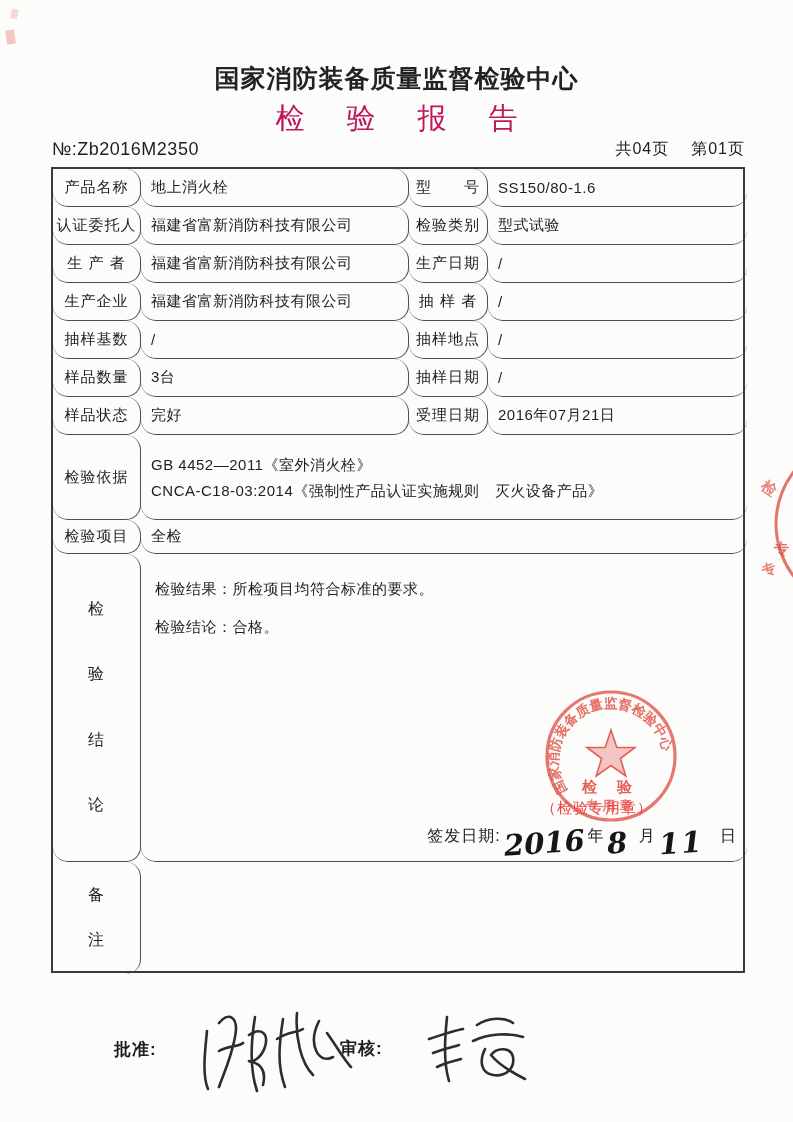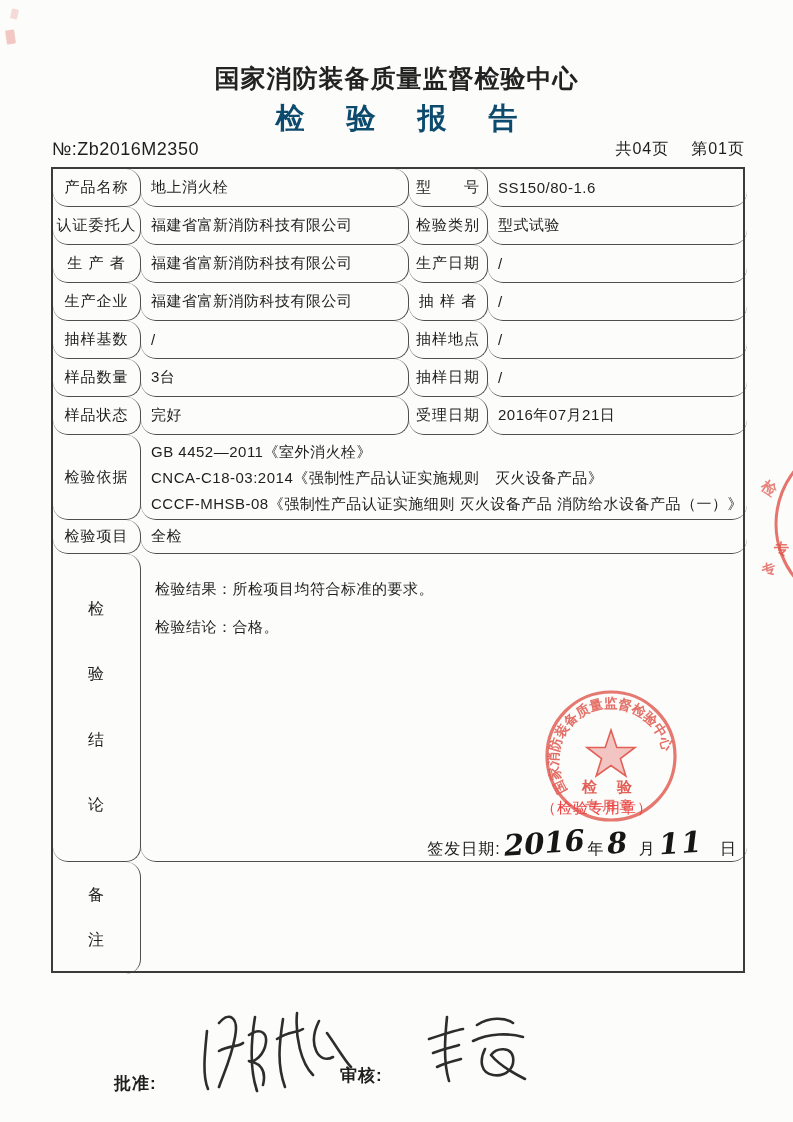--- a/index.html
+++ b/index.html
@@ -13,21 +13,21 @@
   .red-mark { position:absolute; background:#e58a80; opacity:.45; border-radius:1px; }
   .rm1 { left:11px; top:9px; width:7px; height:10px; transform:rotate(12deg); opacity:.3;}
   .rm2 { left:6px; top:30px; width:9px; height:14px; transform:rotate(-8deg);}
 
   .org-title {
     position:absolute; top:62px; left:0; width:100%;
     text-align:center; font-size:25px; font-weight:700; letter-spacing:1px; color:#222;
   }
   .report-title {
     position:absolute; top:99px; left:0; width:100%;
-    text-align:center; font-size:29px; font-weight:700; letter-spacing:17px; text-indent:17px; color:#0c4a6e;
+    text-align:center; font-size:29px; font-weight:400; letter-spacing:17px; text-indent:17px; color:#be185d;
   }
   .no-line {
     position:absolute; top:139px; left:52px; width:693px;
     display:flex; justify-content:space-between; align-items:flex-start;
   }
   .report-no { font-size:18px; letter-spacing:.5px; }
   .pages { font-size:16px; letter-spacing:1px; }
   .pages span { margin-left:22px; }
 
   .tbl {
@@ -47,30 +47,30 @@
   .span3 { grid-column:2 / 5; }
   .multiline { flex-direction:column; align-items:flex-start; justify-content:center; line-height:26px; padding-top:2px; }
   .vert { flex-direction:column; justify-content:space-evenly; font-size:16px; }
 
   .concl-cell { position:relative; display:block; }
   .concl-line { position:absolute; left:14px; font-size:15px; letter-spacing:.5px; }
   .cl1 { top:26px; } .cl2 { top:64px; }
 
   .stamp-svg { position:absolute; left:394px; top:128px; mix-blend-mode:multiply; opacity:.92; }
   .stamp-caption { position:absolute; left:400px; top:245px; width:180px; font-size:15px; letter-spacing:1px; color:#ef4444; }
-  .issue-line { position:absolute; right:10px; top:272px; font-size:16px; display:flex; align-items:flex-end; }
+  .issue-line { position:absolute; right:10px; top:272px; font-size:16px; display:flex; align-items:flex-start; }
   .issue-line .printed { letter-spacing:1px; }
   .hand { font-family:"DejaVu Serif",serif; font-style:italic; font-weight:600; font-size:29px; display:inline-block; transform:rotate(-4deg); margin:0 3px; color:#161616; }
   .hand.day { letter-spacing:2px; }
   .gap-s { width:8px; } .gap-m { width:14px; }
 
   .stamp-partial { position:absolute; left:752px; top:436px; mix-blend-mode:multiply; }
 
   .footer { position:absolute; left:52px; top:985px; width:700px; height:100px; }
-  .sig-group { position:absolute; display:flex; align-items:flex-end;gap:32px; }
+  .sig-group { position:absolute; display:flex; align-items:center;gap:32px; }
   .sg1 { left:62px; top:18px; } .sg2 { left:288px; top:24px; } .sg3 { left:482px; top:26px; }
   .sig-label { font-size:17px; font-weight:600; letter-spacing:1px; margin-right:4px; }
   .sig-svg path { fill:none; stroke:#2d2d2d; stroke-width:2.6; stroke-linecap:round; stroke-linejoin:round; }
   .sig-svg.thin path { stroke-width:2.2; }
 </style>
 </head>
 <body>
 
 <div class="page">
 
@@ -119,21 +119,20 @@
 
     <div class="cell lbl">样品状态</div>
     <div class="cell val">完好</div>
     <div class="cell lbl">受理日期</div>
     <div class="cell val nr">2016年07月21日</div>
 
     <div class="cell lbl">检验依据</div>
     <div class="cell val span3 nr multiline">
       <div>GB 4452—2011《室外消火栓》</div>
       <div>CNCA-C18-03:2014《强制性产品认证实施规则　灭火设备产品》</div>
-      <div>CCCF-MHSB-08《强制性产品认证实施细则 灭火设备产品 消防给水设备产品（一）》</div>
     </div>
 
     <div class="cell lbl">检验项目</div>
     <div class="cell val span3 nr">全检</div>
 
     <div class="cell lbl vert">
       <span>检</span>
       <span>验</span>
       <span>结</span>
       <span>论</span>

